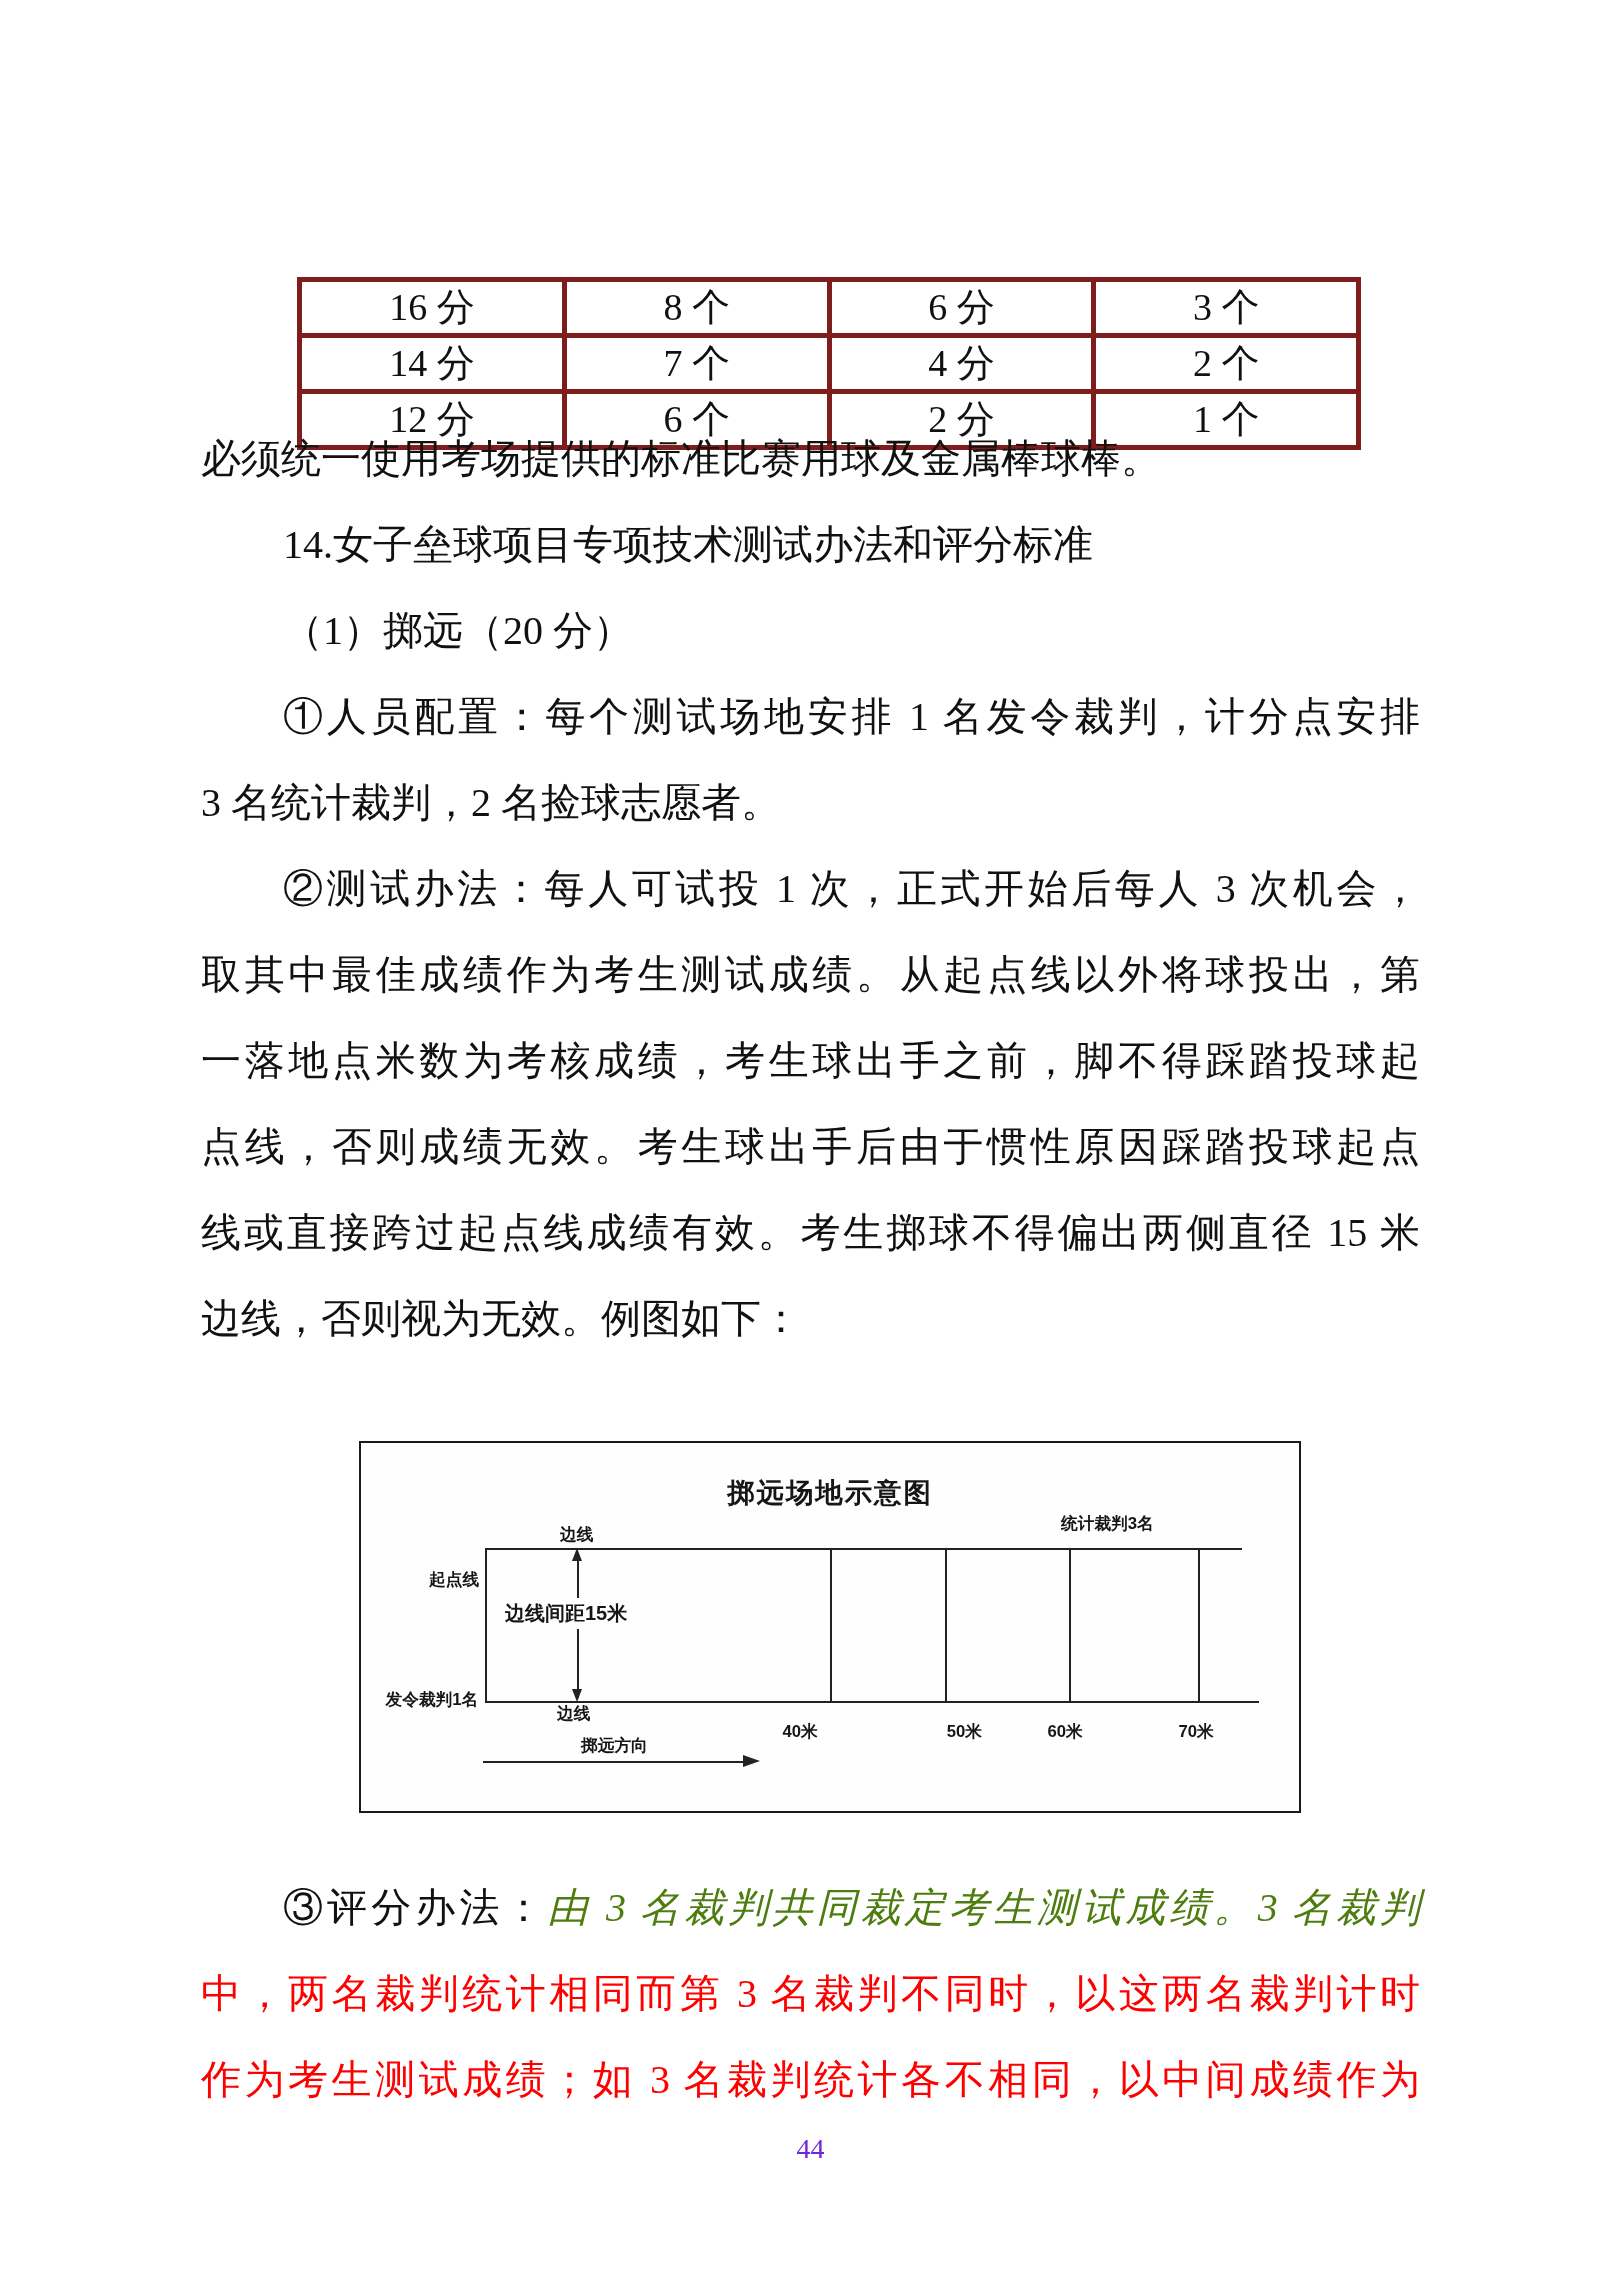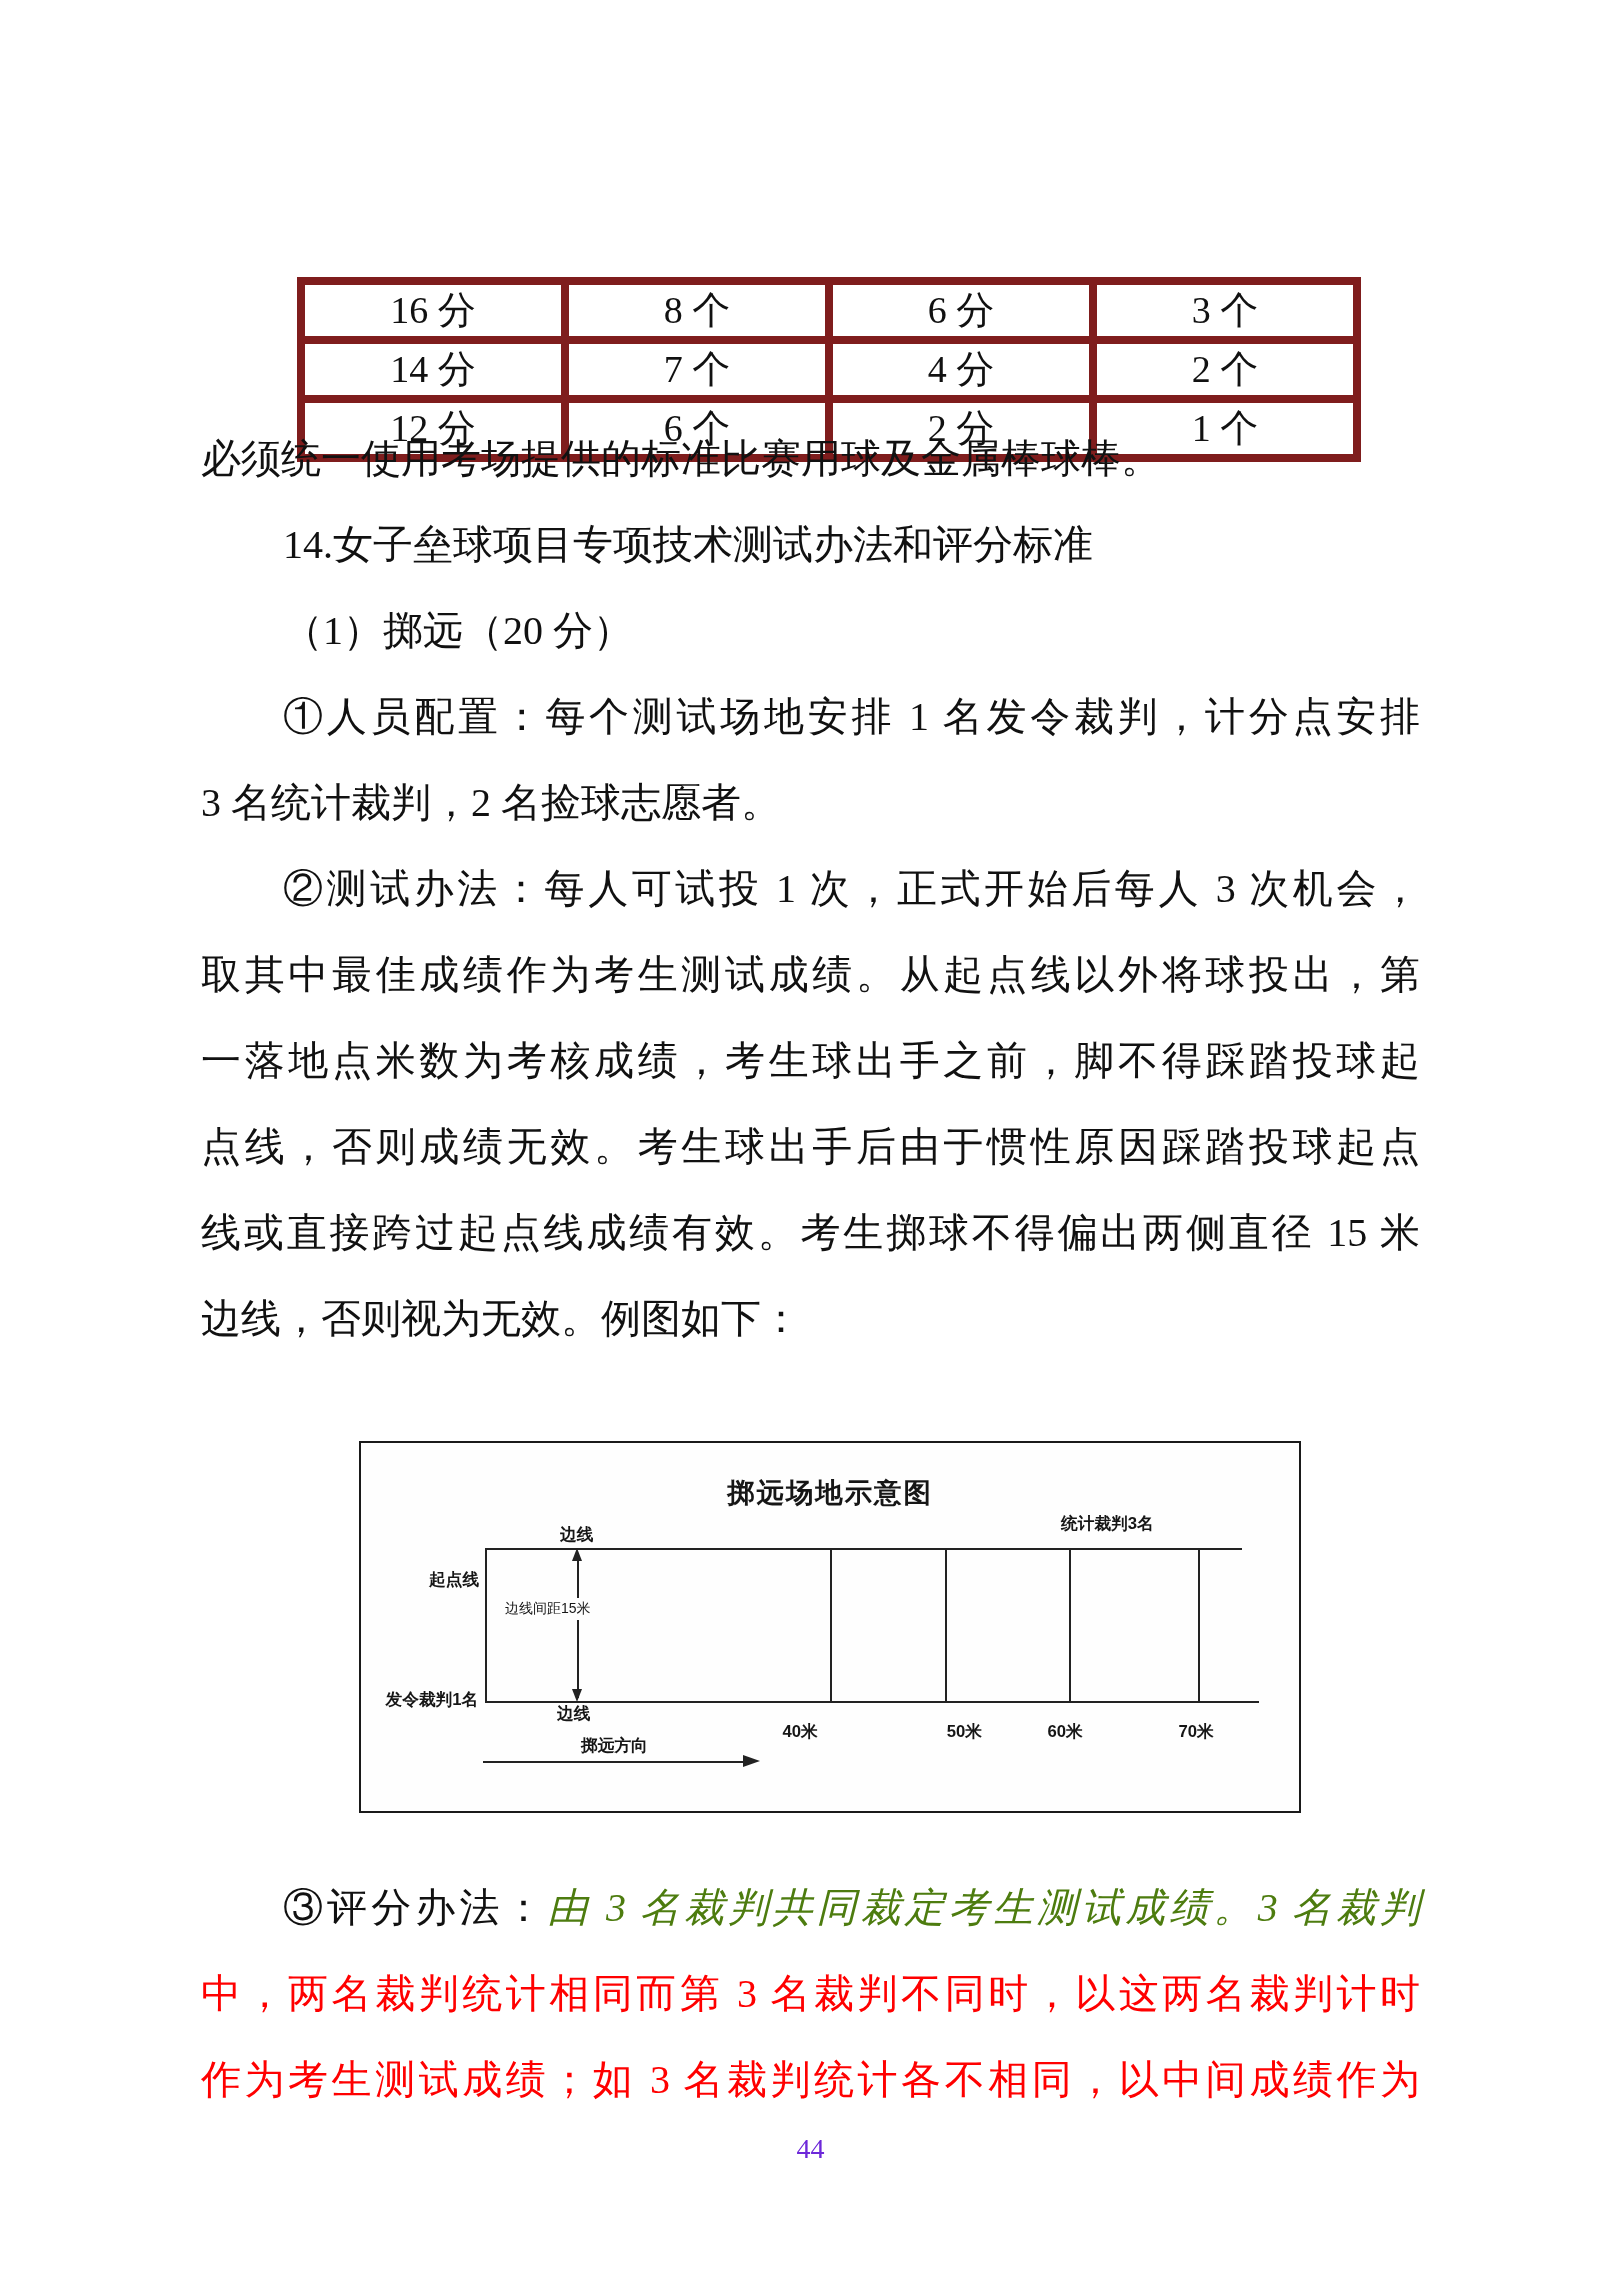--- a/index.html
+++ b/index.html
@@ -13,21 +13,21 @@
     color:#111;
   }
 
   
   table.score-table{
     position:absolute;left:297px;top:277px;
     width:1064px;height:151px;
     border-collapse:collapse;table-layout:fixed;
   }
   table.score-table td{
-    border:8px solid #7f1d1d;
+    border:5px solid #7f1d1d;
     text-align:center;vertical-align:middle;
     font-size:38px;
     height:50px;
     padding:0;
   }
 
   
   .textblock{
     position:absolute;left:201px;width:1219px;
     font-size:40px;line-height:86px;
@@ -71,21 +71,21 @@
   .v3{left:708px;top:105px;height:155px;}
   .v4{left:837px;top:105px;height:155px;}
 
   
   .gap-shaft{left:216px;top:110px;height:145px;}
   .arrow-up,.arrow-down{position:absolute;width:0;height:0;left:211px;}
   .arrow-up{top:105px;border-left:5.9px solid transparent;border-right:5.9px solid transparent;border-bottom:13.7px solid #222;}
   .arrow-down{top:246px;border-left:5.9px solid transparent;border-right:5.9px solid transparent;border-top:13.7px solid #222;}
   .gap-label{
     position:absolute;left:140px;top:155px;
-    font-size:14px;font-weight:normal;background:#fefefe;
+    font-size:20px;font-weight:bold;background:#fefefe;
     padding:2px 3.9px;white-space:nowrap;
   }
 
   
   .dist span{position:absolute;top:277px;width:98px;text-align:center;
     font-size:16.7px;font-weight:bold;}
   .dist span:nth-child(1){left:390px;}
   .dist span:nth-child(2){left:523px;text-align:right;}
   .dist span:nth-child(3){left:655px;}
   .dist span:nth-child(4){left:786px;}

